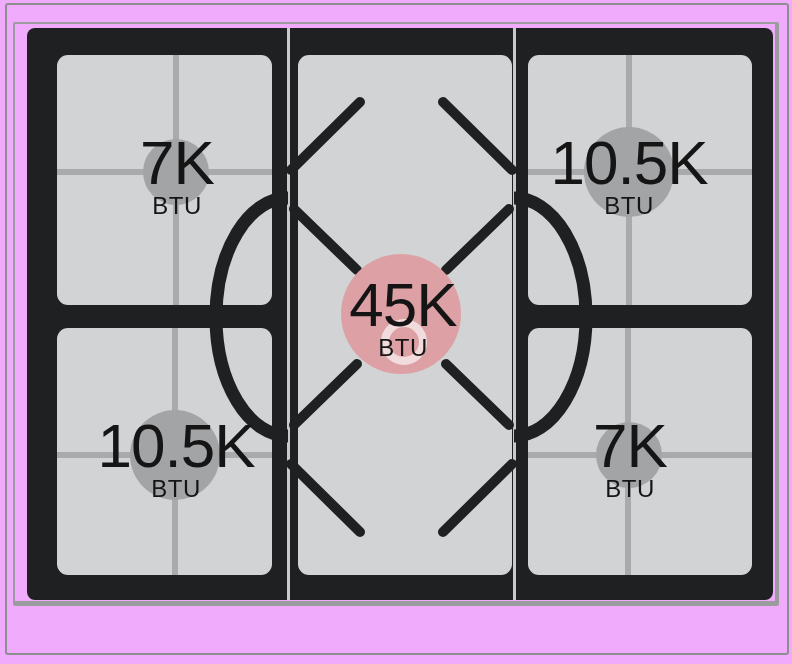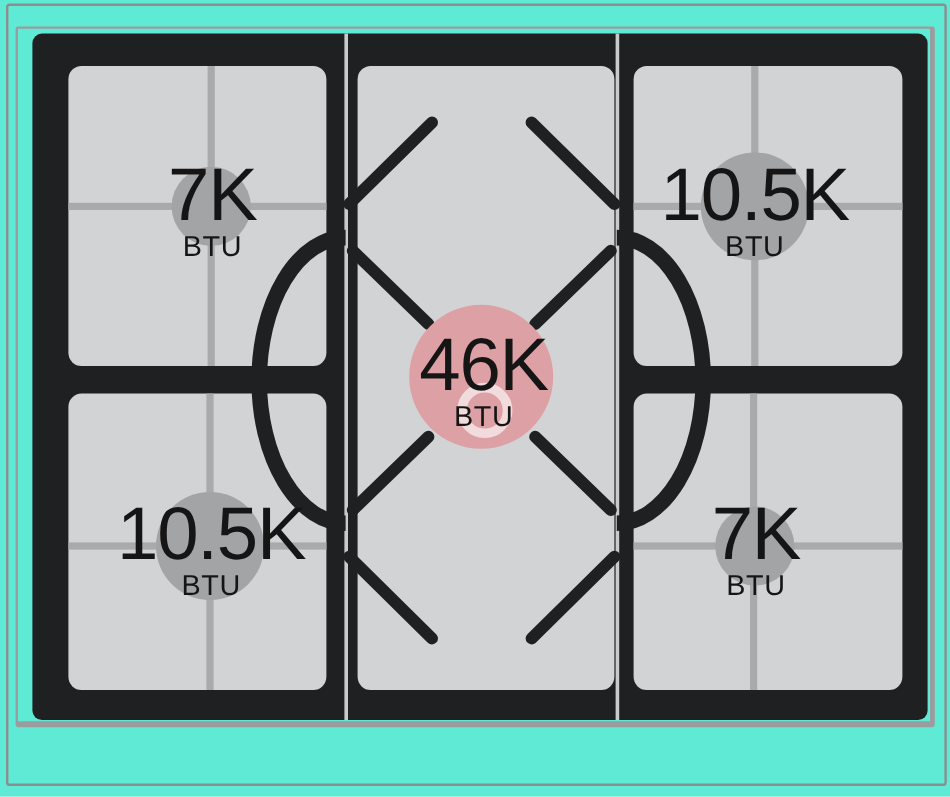--- a/index.html
+++ b/index.html
@@ -1,16 +1,16 @@
 <!DOCTYPE html>
 <html><head>
 <meta charset="utf-8">
 <style>
   html,body{margin:0;padding:0;background:#ffffff;}
-  #stage{position:relative;width:792px;height:664px;background:#5eead4;overflow:hidden;
+  #stage{position:relative;width:792px;height:664px;background:#f0abfc;overflow:hidden;
          font-family:"Liberation Sans", sans-serif;}
 
   
   .outer-frame{position:absolute;left:5px;top:3px;width:780px;height:648px;
                border:2px solid #8d8e90;border-radius:3px;}
   .inner-frame{position:absolute;left:13px;top:22px;width:760px;height:577px;
                border-style:solid;border-color:#9b9c9e;
                border-width:2px 4px 5px 2px;border-radius:2px;}
 
   
@@ -119,21 +119,21 @@
 
   <div class="burner-label lbl-tl">
     <div class="btu-value">7K</div>
     <div class="btu-unit">BTU</div>
   </div>
   <div class="burner-label lbl-tr">
     <div class="btu-value">10.5K</div>
     <div class="btu-unit">BTU</div>
   </div>
   <div class="burner-label lbl-c">
-    <div class="btu-value">46K</div>
+    <div class="btu-value">45K</div>
     <div class="btu-unit">BTU</div>
   </div>
   <div class="burner-label lbl-bl">
     <div class="btu-value">10.5K</div>
     <div class="btu-unit">BTU</div>
   </div>
   <div class="burner-label lbl-br">
     <div class="btu-value">7K</div>
     <div class="btu-unit">BTU</div>
   </div>

